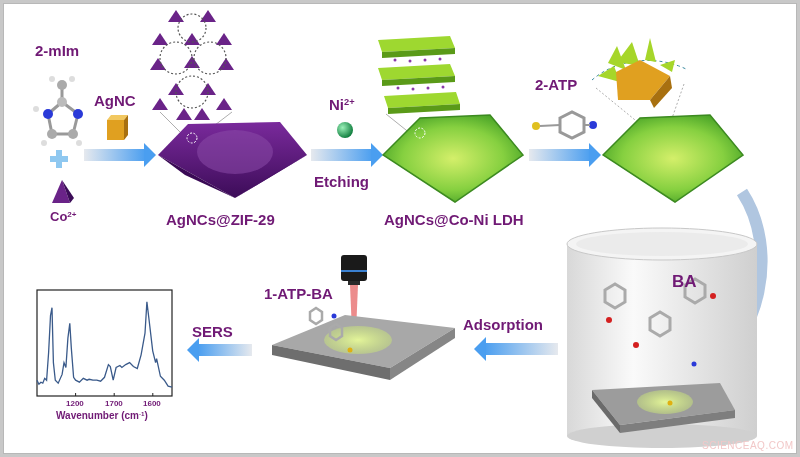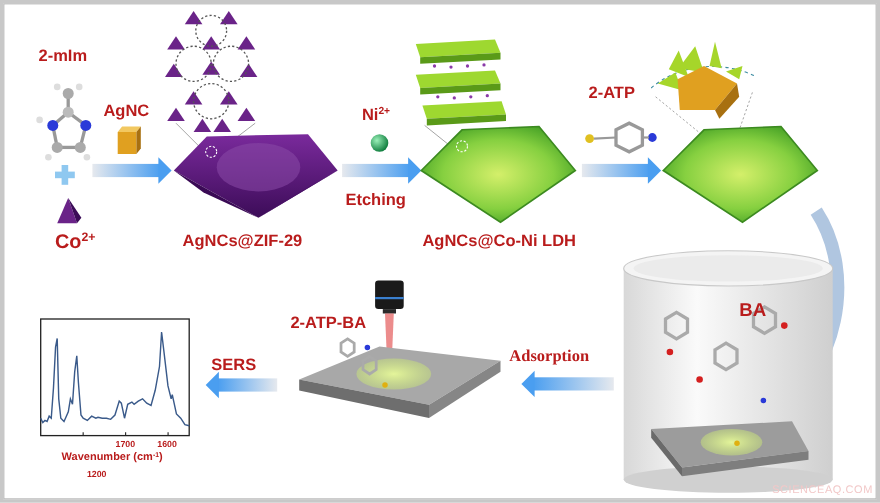--- a/index.html
+++ b/index.html
@@ -1,18 +1,18 @@
 <!DOCTYPE html>
 <html><head>
 <meta charset="utf-8">
 <style>
   html,body{margin:0;padding:0;}
   body{width:800px;height:457px;background:#c8c8c8;position:relative;overflow:hidden;font-family:"Liberation Sans",sans-serif;}
   .frame{position:absolute;left:3px;top:3px;width:792px;height:449px;background:#ffffff;border:1px solid #b8b8b8;}
-  .lbl{position:absolute;font-family:"Liberation Sans",sans-serif;font-weight:bold;color:#b91c1c;white-space:nowrap;}
+  .lbl{position:absolute;font-family:"Liberation Sans",sans-serif;font-weight:bold;color:#701a75;white-space:nowrap;}
   .lbl sup{font-size:0.62em;vertical-align:0.55em;}
   svg{position:absolute;left:0;top:0;}
   .wm{position:absolute;left:702px;top:440px;font-size:10px;color:#f2c8c8;letter-spacing:0.5px;}
 </style>
 </head>
 <body>
 
 <div class="frame"></div>
 
 <svg width="800" height="457" viewBox="0 0 800 457">
@@ -250,30 +250,30 @@
     <polyline id="spec-line" fill="none" stroke="#3a5a8a" stroke-width="1.3" points="37.0,380.2 38.9,384.2 40.9,382.2 42.8,383.2 44.7,378.3 46.6,380.2 48.6,352.8 50.5,315.6 52.0,307.7 53.4,362.6 55.3,380.2 58.2,383.2 62.1,374.4 64.0,362.6 65.9,367.5 67.9,338.1 69.8,323.4 71.3,347.9 73.6,377.3 75.6,380.2 79.4,382.2 83.3,378.3 87.1,380.2 89.1,379.3 92.9,380.2 96.8,380.2 100.6,381.2 104.5,377.3 108.4,364.6 110.3,366.5 113.2,380.2 116.1,367.5 119.9,365.5 121.9,367.5 125.7,364.6 129.6,362.6 133.4,366.5 137.3,368.5 141.1,354.8 145.0,333.2 146.9,301.8 148.9,318.5 152.7,350.8 155.6,362.6 156.6,358.7 160.4,376.3 164.3,380.2 168.1,386.1 172.0,387.1"></polyline>
     <g stroke="#222" stroke-width="1">
       <line x1="75.6" y1="396" x2="75.6" y2="393"></line>
       <line x1="114.2" y1="396" x2="114.2" y2="393"></line>
       <line x1="152.8" y1="396" x2="152.8" y2="393"></line>
     </g>
   </g>
 </svg>
 
 <div class="lbl" style="left:35px;top:42px;font-size:15px;">2-mIm</div>
-<div class="lbl" style="left:50px;top:209px;font-size:18px;"><span>Co</span><sup>2+</sup></div>
+<div class="lbl" style="left:50px;top:209px;font-size:13px;"><span>Co</span><sup>2+</sup></div>
 <div class="lbl" style="left:94px;top:92px;font-size:15px;">AgNC</div>
 <div class="lbl" style="left:166px;top:211px;font-size:15px;">AgNCs@ZIF-29</div>
 <div class="lbl" style="left:329px;top:96px;font-size:15px;"><span>Ni</span><sup>2+</sup></div>
 <div class="lbl" style="left:314px;top:173px;font-size:15px;">Etching</div>
 <div class="lbl" style="left:384px;top:211px;font-size:15px;">AgNCs@Co-Ni LDH</div>
 <div class="lbl" style="left:535px;top:76px;font-size:15px;">2-ATP</div>
 <div class="lbl" style="left:636px;top:272px;font-size:17px;margin-left:36px;">BA</div>
-<div class="lbl" style="left:463px;top:316px;font-size:15px;font-family:Liberation Serif, serif;">Adsorption</div>
-<div class="lbl" style="left:264px;top:285px;font-size:15px;">2-ATP-BA</div>
+<div class="lbl" style="left:463px;top:316px;font-size:15px;">Adsorption</div>
+<div class="lbl" style="left:264px;top:285px;font-size:15px;">1-ATP-BA</div>
 <div class="lbl" style="left:192px;top:323px;font-size:15px;">SERS</div>
 
-<div class="lbl" style="left:79px;top:399px;font-size:8px;font-weight:bold;margin-top:28px;">1200</div>
+<div class="lbl" style="left:66px;top:399px;font-size:8px;font-weight:bold;">1200</div>
 <div class="lbl" style="left:105px;top:399px;font-size:8px;font-weight:bold;">1700</div>
 <div class="lbl" style="left:143px;top:399px;font-size:8px;font-weight:bold;">1600</div>
 <div class="lbl" style="left:56px;top:410px;font-size:10px;">Wavenumber (cm<sup>-1</sup>)</div>
 
 <div class="wm">SCIENCEAQ.COM</div>
 
 </body></html>

